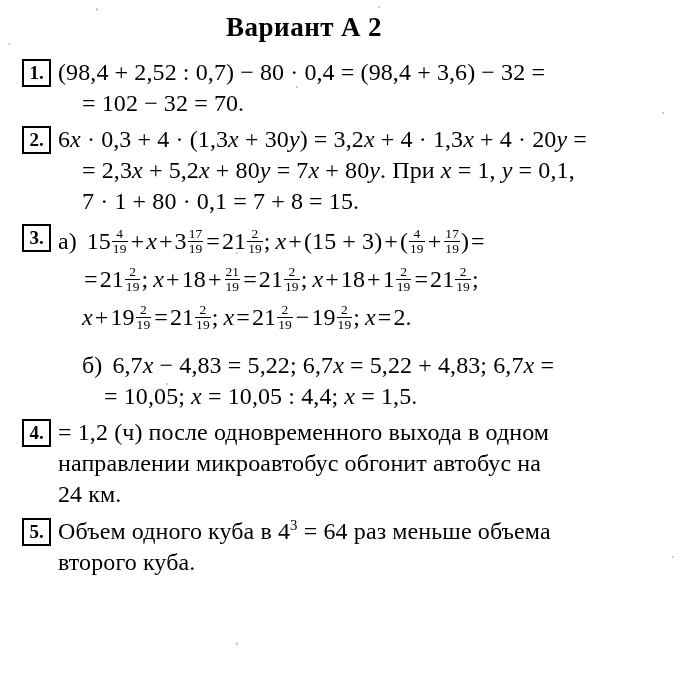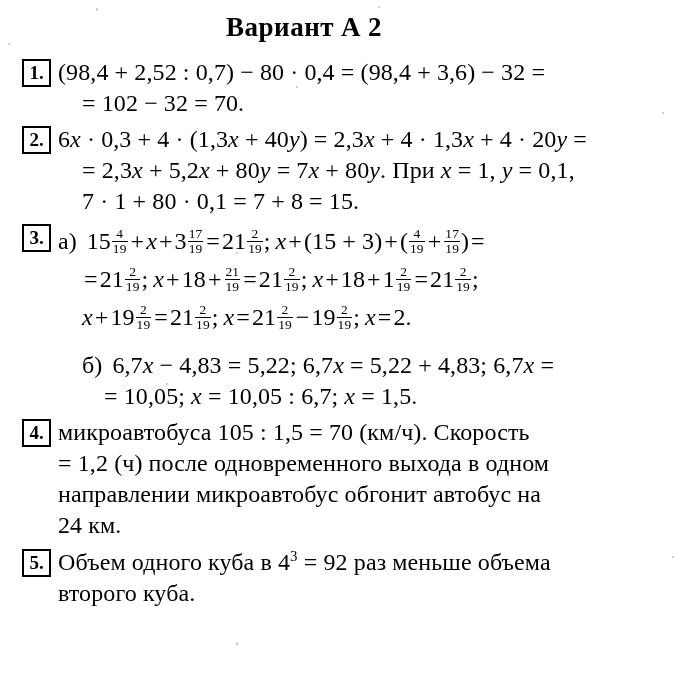--- a/index.html
+++ b/index.html
@@ -127,21 +127,21 @@
   <div class="problem" style="margin-top:8px;">
     <div class="numbox">1.</div>
     <div class="line">(98,4 + 2,52 : 0,7) − 80 · 0,4 = (98,4 + 3,6) − 32 =</div>
     <div class="line indent">= 102 − 32 = 70.</div>
   </div>
 
   <div class="problem" style="margin-top:5px;">
     <div class="numbox">2.</div>
 
     <div class="line">
-      <span>6</span><span class="v">x</span><span> · 0,3 + 4 · (1,3</span><span class="v">x</span><span> + 40</span><span class="v">y</span><span>) = 2,3</span><span class="v">x</span><span> + 4 · 1,3</span><span class="v">x</span><span> + 4 · 20</span><span class="v">y</span><span> =</span>
+      <span>6</span><span class="v">x</span><span> · 0,3 + 4 · (1,3</span><span class="v">x</span><span> + 30</span><span class="v">y</span><span>) = 3,2</span><span class="v">x</span><span> + 4 · 1,3</span><span class="v">x</span><span> + 4 · 20</span><span class="v">y</span><span> =</span>
     </div>
 
     <div class="line indent">
       <span>= 2,3</span><span class="v">x</span><span> + 5,2</span><span class="v">x</span><span> + 80</span><span class="v">y</span><span> = 7</span><span class="v">x</span><span> + 80</span><span class="v">y</span><span>. При </span><span class="v">x</span><span> = 1, </span><span class="v">y</span><span> = 0,1,</span>
     </div>
 
     <div class="line indent">7 · 1 + 80 · 0,1 = 7 + 8 = 15.</div>
   </div>
 
   <div class="problem" style="margin-top:5px;">
@@ -157,33 +157,32 @@
 
     <div class="line indent" style="line-height:38px;">
       <span class="v">x</span><span class="op">+</span><span>19</span><span class="frac"><span class="num">2</span><span class="den">19</span></span><span class="op">=</span><span>21</span><span class="frac"><span class="num">2</span><span class="den">19</span></span>;<span class="sp1"></span><span class="v">x</span><span class="op">=</span><span>21</span><span class="frac"><span class="num">2</span><span class="den">19</span></span><span class="op">−</span><span>19</span><span class="frac"><span class="num">2</span><span class="den">19</span></span>;<span class="sp1"></span><span class="v">x</span><span class="op">=</span>2.
     </div>
 
     <div class="line indent" style="margin-top:14px;">
       <span>б)</span><span class="sp2"></span><span>6,7</span><span class="v">x</span><span> − 4,83 = 5,22;  6,7</span><span class="v">x</span><span> = 5,22 + 4,83;  6,7</span><span class="v">x</span><span> =</span>
     </div>
 
     <div class="line" style="padding-left:46px;">
-      <span>= 10,05; </span><span class="v">x</span><span> = 10,05 : 6,7; </span><span class="v">x</span><span> = 1,5.</span>
+      <span>= 10,05; </span><span class="v">x</span><span> = 10,05 : 4,4; </span><span class="v">x</span><span> = 1,5.</span>
     </div>
   </div>
 
   <div class="problem" style="margin-top:5px;">
     <div class="numbox">4.</div>
-    <div class="line">микроавтобуса  105 : 1,5 = 70 (км/ч).  Скорость</div>
     <div class="line">= 1,2 (ч) после одновременного выхода в одном</div>
     <div class="line">направлении микроавтобус обгонит автобус на</div>
     <div class="line">24 км.</div>
   </div>
 
   <div class="problem" style="margin-top:6px;">
     <div class="numbox">5.</div>
     <div class="line">
-      <span>Объем одного куба в 4</span><sup class="exp">3</sup><span> = 92 раз меньше объема</span>
+      <span>Объем одного куба в 4</span><sup class="exp">3</sup><span> = 64 раз меньше объема</span>
     </div>
     <div class="line">второго куба.</div>
   </div>
 
 </div>
 
 </body></html>

